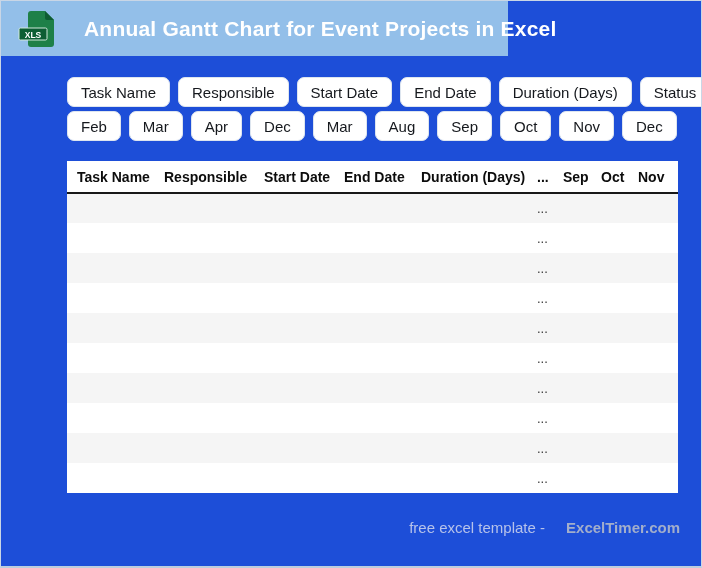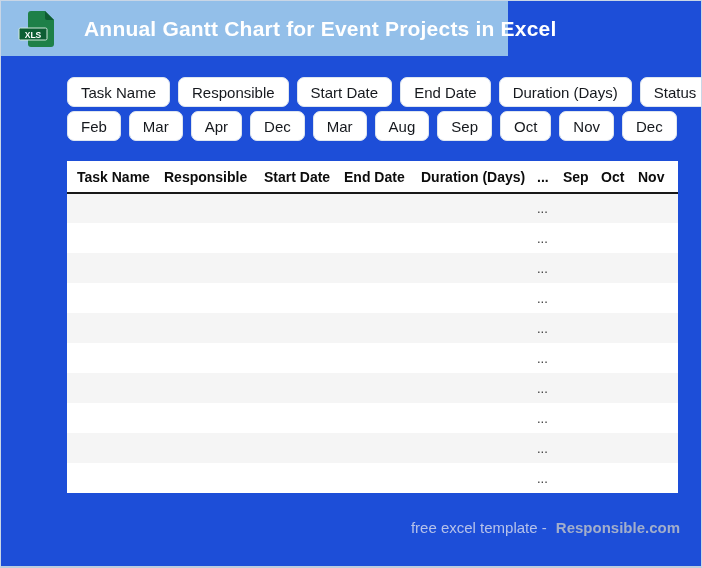--- a/index.html
+++ b/index.html
@@ -74,21 +74,21 @@
     color: #3a3a3a;
     white-space: nowrap;
   }
   tbody tr:nth-child(odd) { background: #f5f5f5; }
   tbody tr:nth-child(even) { background: #ffffff; }
 
   
   .footer {
     position: absolute;
     top: 518px; right: 21px;
-    display: flex; align-items: baseline; gap: 9px;
+    display: flex; align-items: baseline; gap: 21px;
     font-size: 15px;
   }
   .footer-prefix { color: #b6c2ea; font-weight: 400; }
   .footer-brand  { color: #a2aecb; font-weight: bold; text-decoration: none; cursor: pointer; }
 </style>
 </head>
 <body>
 
 <div class="page">
 
@@ -261,16 +261,16 @@
             <td></td>
             <td></td>
             <td></td>
           </tr>
         </tbody>
     </table>
   </div>
 
   <div class="footer">
     <span class="footer-prefix">free excel template -</span>
-    <a class="footer-brand">Responsible.com</a>
+    <a class="footer-brand">ExcelTimer.com</a>
   </div>
 
 </div>
 
 </body></html>

